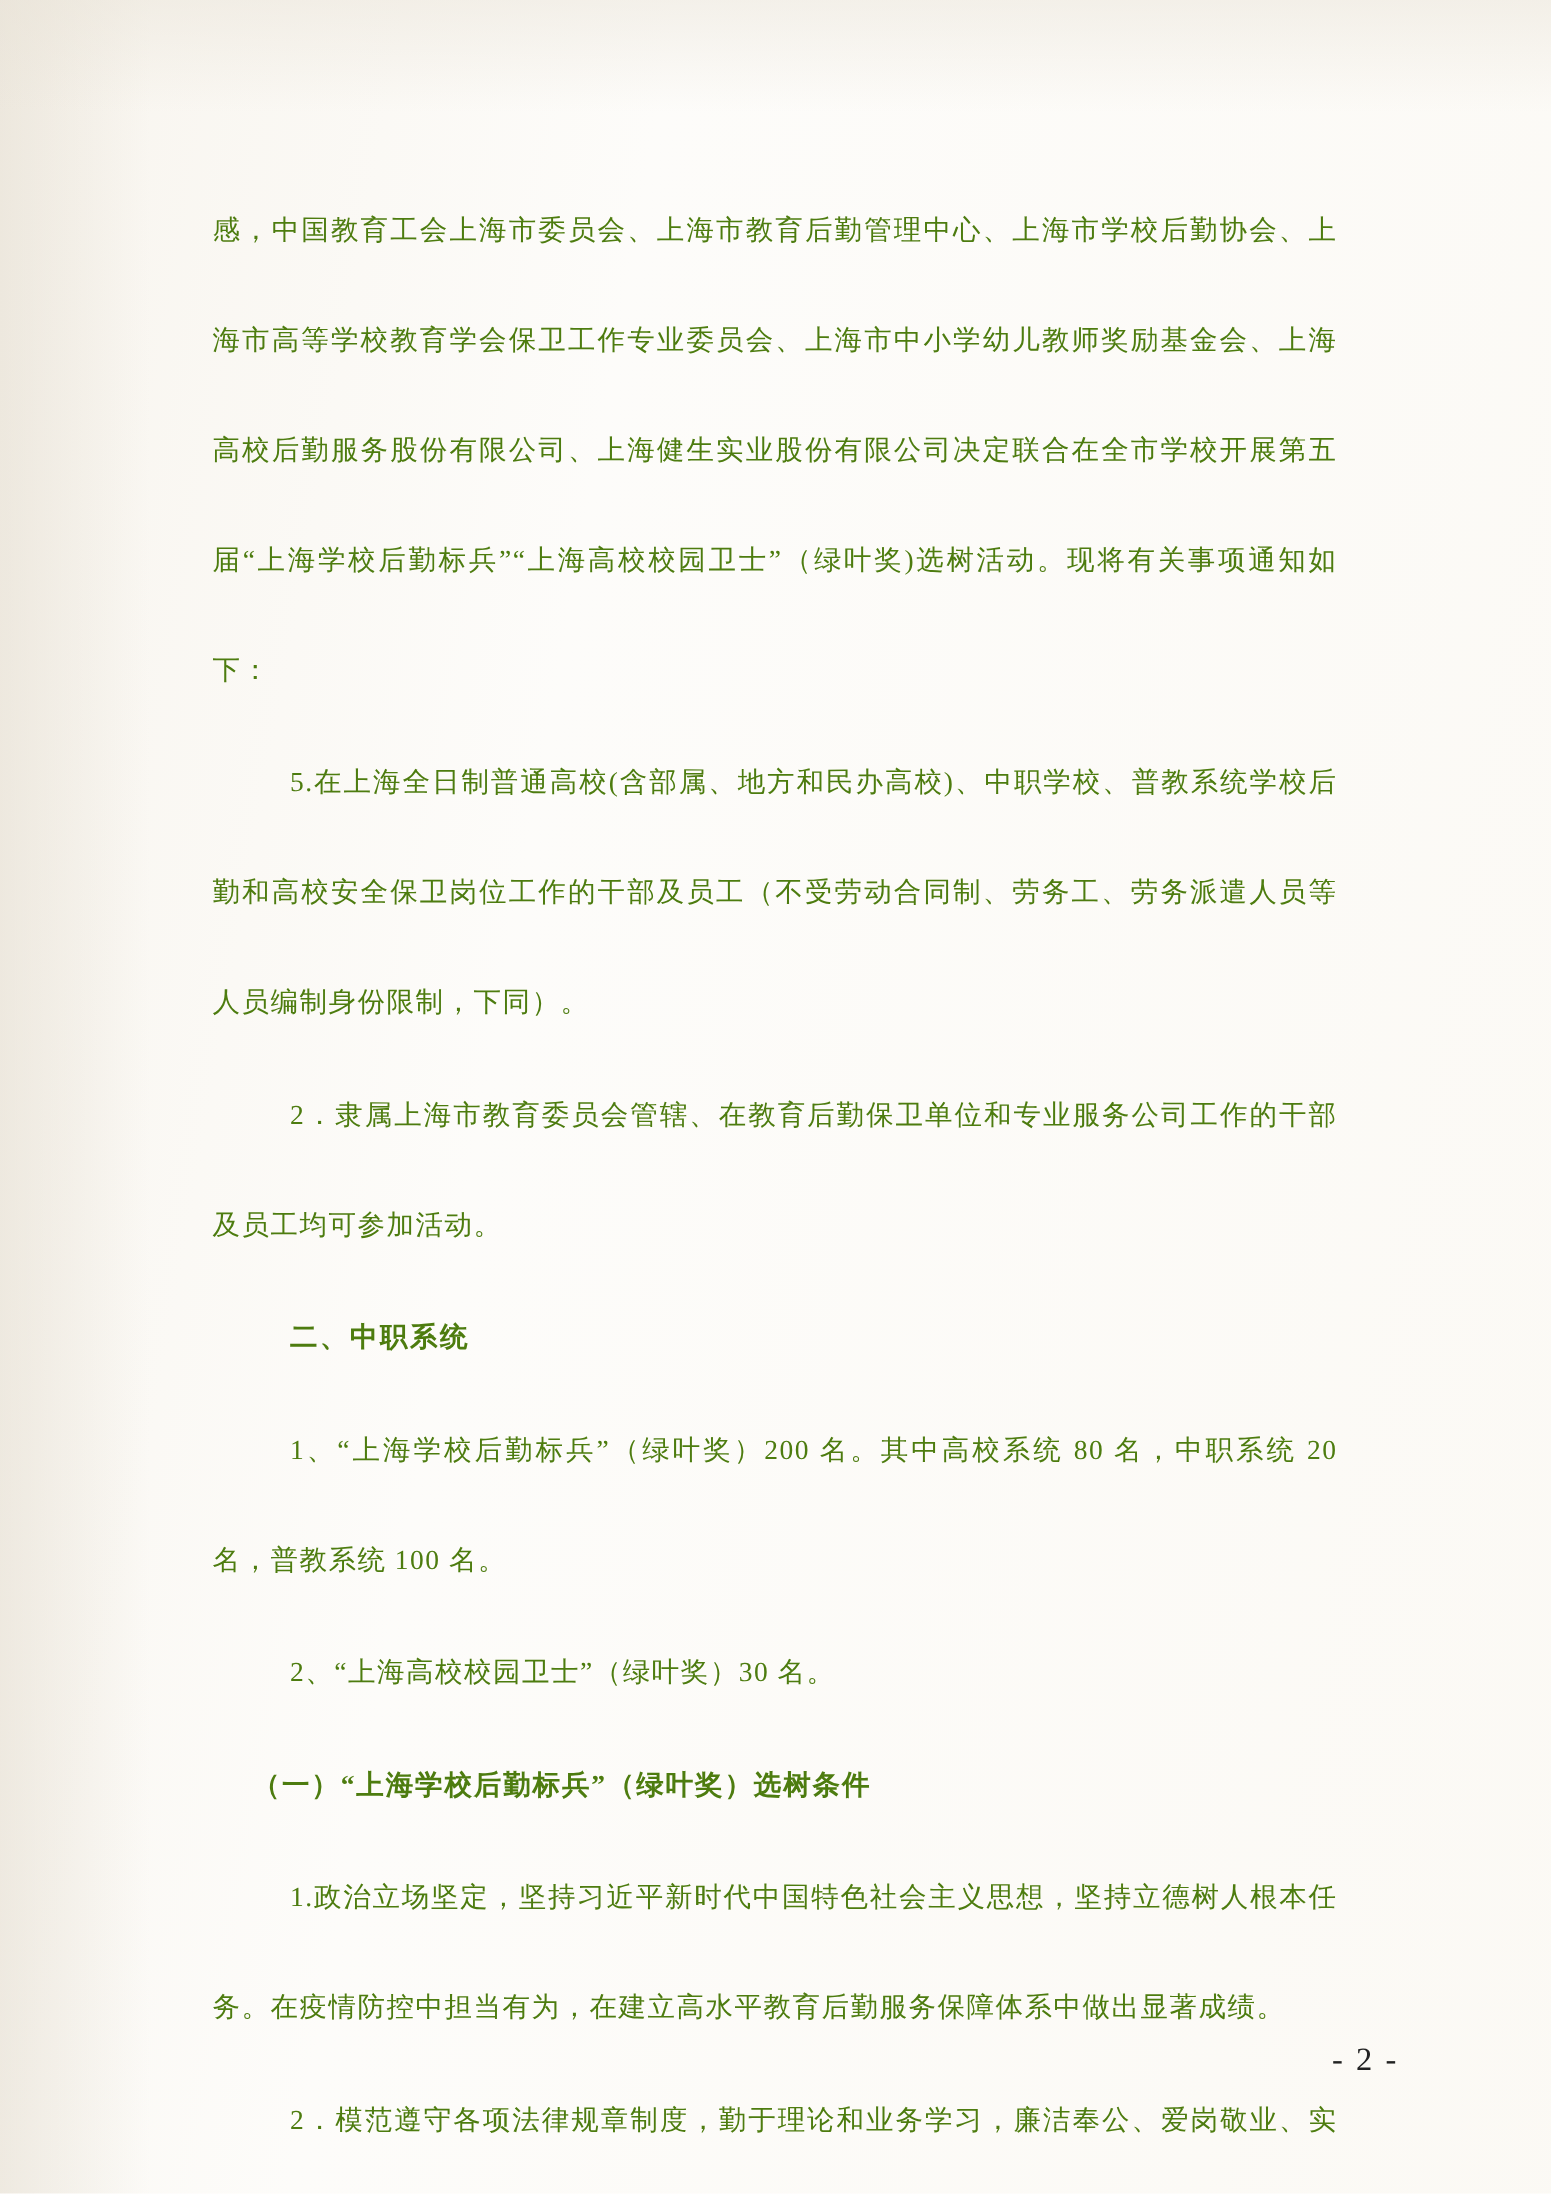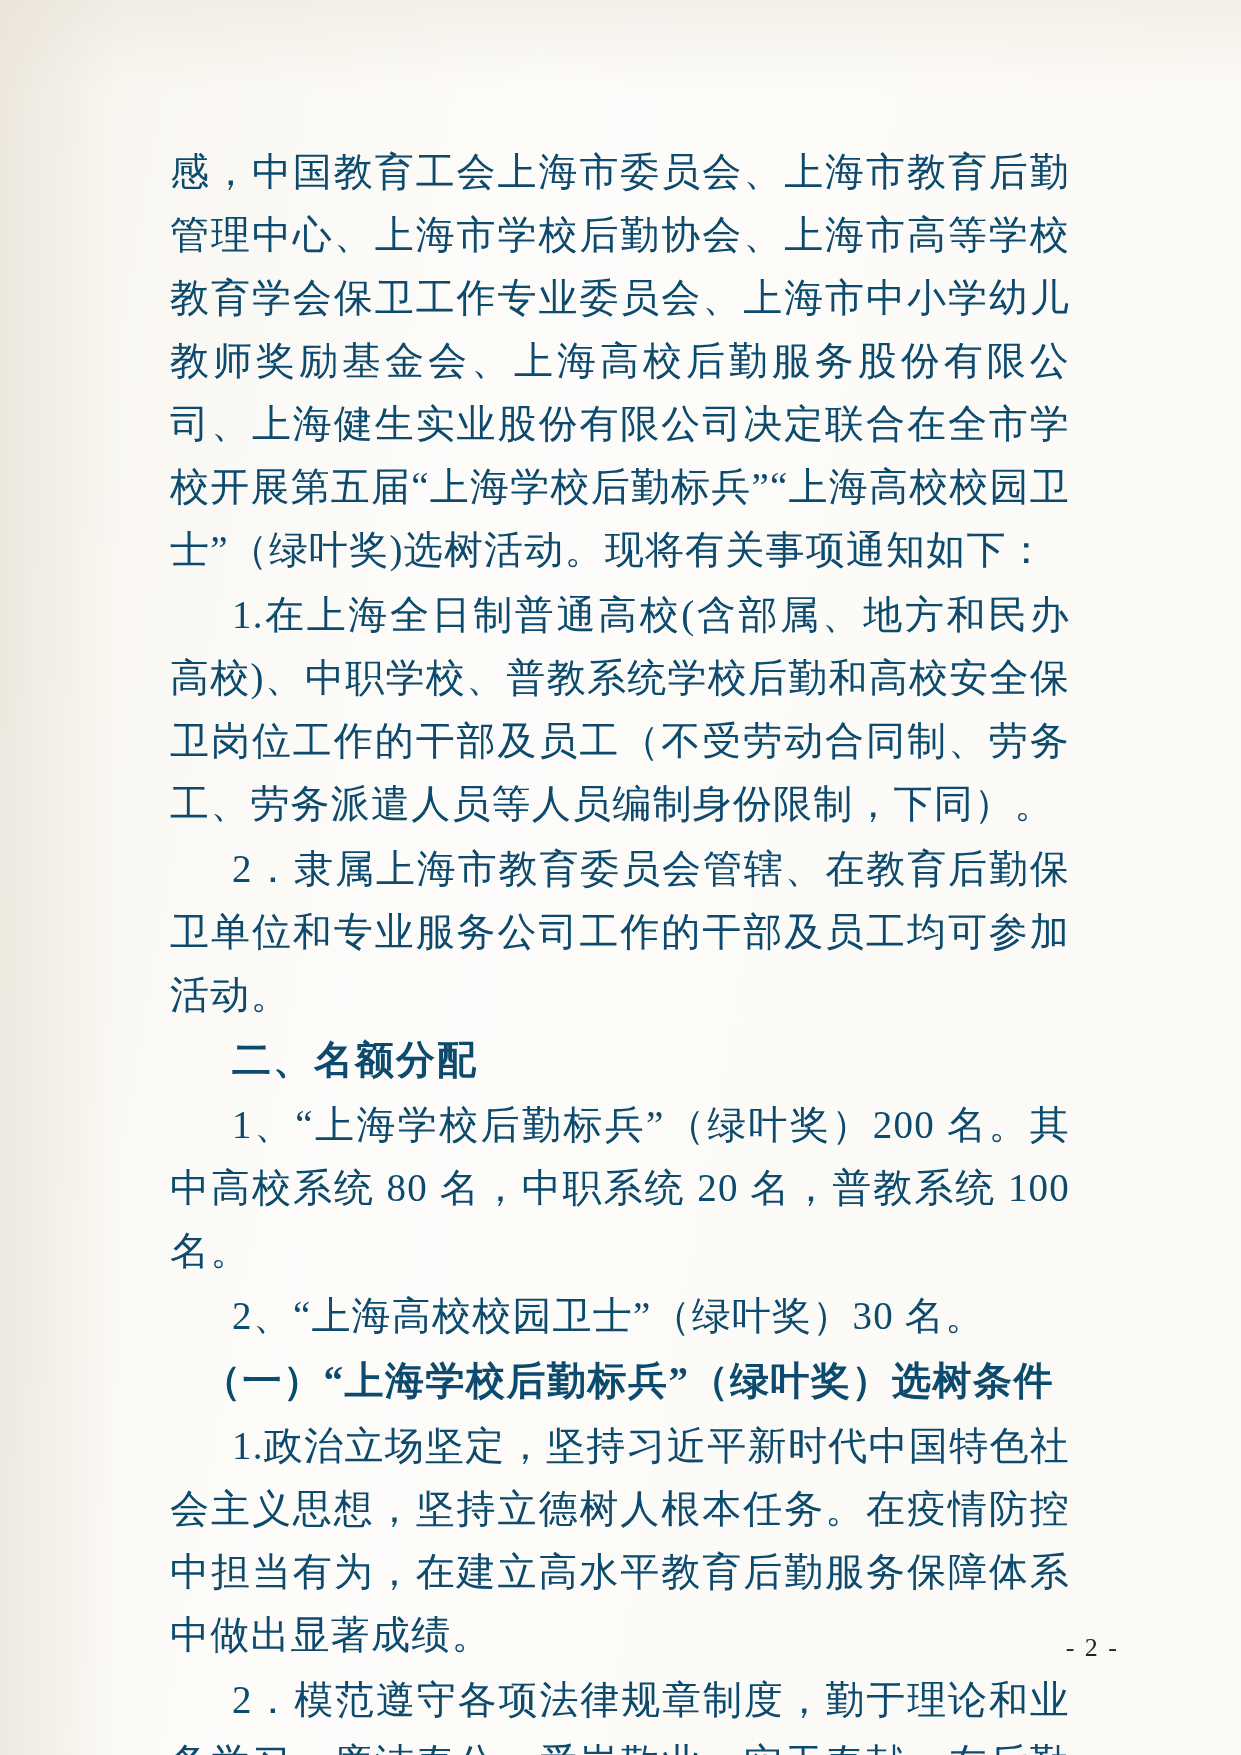--- a/index.html
+++ b/index.html
@@ -41,23 +41,23 @@
 
   .content {
     position: absolute;
     left: 170px;
     top: 140px;
     width: 900px;
   }
 
   .doc-line,
   .doc-para {
-    color: #0c4a6e;
-    font-size: 39px;
-    line-height: 63px;
+    color: #4d7c0f;
+    font-size: 22px;
+    line-height: 88px;
     letter-spacing: 1.2px;
     text-align: justify;
     text-justify: inter-character;
     white-space: pre-wrap;
     margin: 0;
   }
 
   .para-block {
     margin: 0 0 2px 0;
   }
@@ -94,25 +94,25 @@
 <div class="page">
   <div class="paper-tint"></div>
   <div class="paper-edge-left"></div>
   <div class="paper-edge-top"></div>
 
   <div class="content">
 
     <p class="doc-para para-block">感，中国教育工会上海市委员会、上海市教育后勤管理中心、上海市学校后勤协会、上海市高等学校教育学会保卫工作专业委员会、上海市中小学幼儿教师奖励基金会、上海高校后勤服务股份有限公司、上海健生实业股份有限公司决定联合在全市学校开展第五届“上海学校后勤标兵”“上海高校校园卫士”（绿叶奖)选树活动。现将有关事项通知如下：</p>
 
 
-    <p class="doc-para para-block indent-1">1.在上海全日制普通高校(含部属、地方和民办高校)、中职学校、普教系统学校后勤和高校安全保卫岗位工作的干部及员工（不受劳动合同制、劳务工、劳务派遣人员等人员编制身份限制，下同）。</p>
+    <p class="doc-para para-block indent-1">5.在上海全日制普通高校(含部属、地方和民办高校)、中职学校、普教系统学校后勤和高校安全保卫岗位工作的干部及员工（不受劳动合同制、劳务工、劳务派遣人员等人员编制身份限制，下同）。</p>
 
     <p class="doc-para para-block indent-1">2．隶属上海市教育委员会管辖、在教育后勤保卫单位和专业服务公司工作的干部及员工均可参加活动。</p>
 
-    <p class="doc-para para-block indent-heading">二、名额分配</p>
+    <p class="doc-para para-block indent-heading">二、中职系统</p>
 
     <p class="doc-para para-block indent-1">1、“上海学校后勤标兵”（绿叶奖）200 名。其中高校系统 80 名，中职系统 20 名，普教系统 100 名。</p>
 
     <p class="doc-para para-block indent-1">2、“上海高校校园卫士”（绿叶奖）30 名。</p>
 
 
     <p class="doc-para para-block sub-heading">（一）“上海学校后勤标兵”（绿叶奖）选树条件</p>
 
     <p class="doc-para para-block indent-1">1.政治立场坚定，坚持习近平新时代中国特色社会主义思想，坚持立德树人根本任务。在疫情防控中担当有为，在建立高水平教育后勤服务保障体系中做出显著成绩。</p>
 

